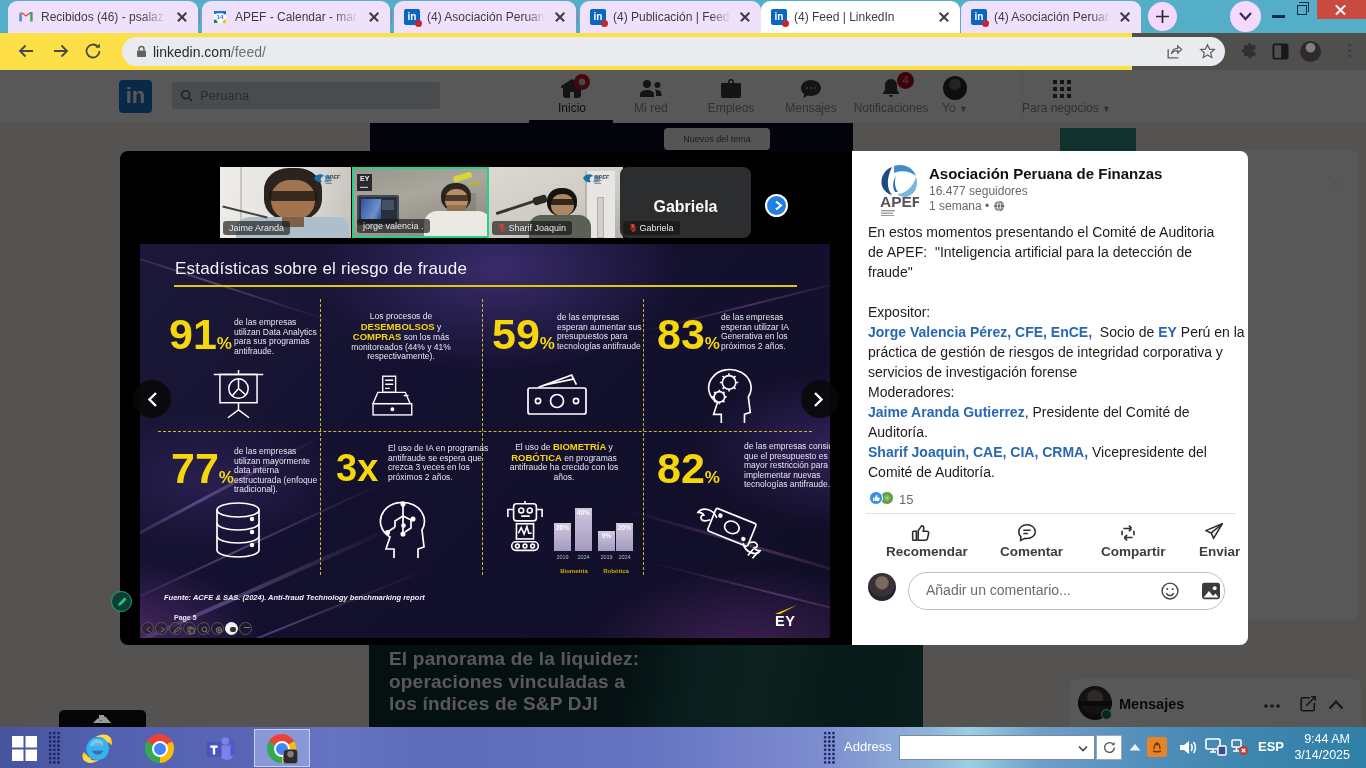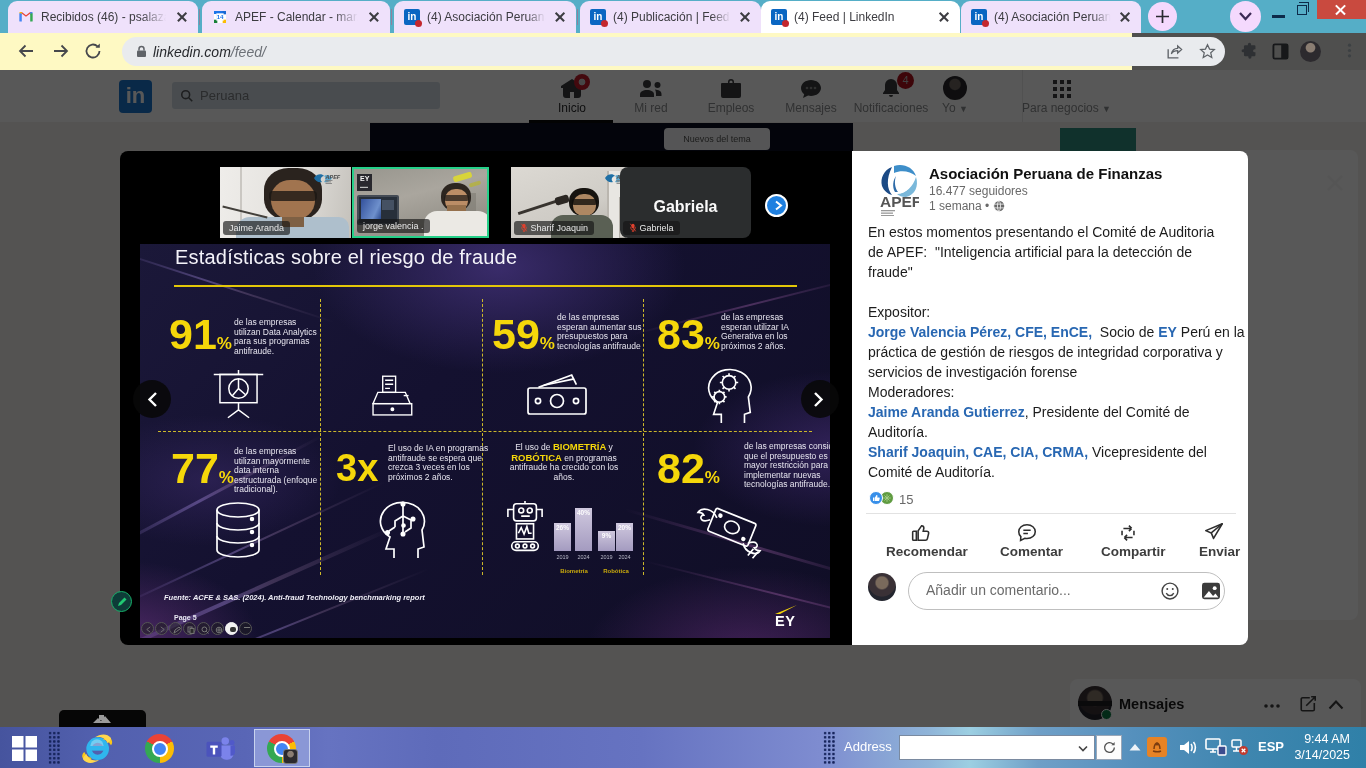--- a/index.html
+++ b/index.html
@@ -26,21 +26,21 @@
 
 #wmin{position:absolute;left:1272px;top:15px;width:13px;height:2.5px;background:#0d2b4a;}
 #wrest{position:absolute;left:1297px;top:5px;width:10px;height:10px;border:1.6px solid #0d2b4a;}
 #wrest:before{content:"";position:absolute;left:1.4px;top:-4.4px;width:9px;height:9px;border:1.6px solid #0d2b4a;border-left:none;border-bottom:none;}
 #wclose{position:absolute;left:1317px;top:0;width:49px;height:19px;background:#c94a3f;}
 #wclose:before,#wclose:after{content:"";position:absolute;left:35%;top:9px;width:13px;height:1.8px;background:#fff;}
 #wclose:before{transform:rotate(45deg);}
 #wclose:after{transform:rotate(-45deg);}
 
 
-#toolbar{position:absolute;top:33px;left:0;width:1132px;height:37px;background:#fef9c3;font-style:italic;}
+#toolbar{position:absolute;top:33px;left:0;width:1132px;height:37px;background:#fde047;}
 #urlbar{position:absolute;left:122px;top:4px;width:1103px;height:29px;background:#e9ebee;border-radius:15px;}
 #urltext{position:absolute;left:153px;top:11px;font-size:14px;color:#27292d;}
 #urltext span{color:#6c7076;}
 
 
 #page{position:absolute;top:70px;left:0;width:1366px;height:698px;background:#f3f1ee;}
 #liheader{position:absolute;top:0;left:0;width:1366px;height:52px;background:#ffffff;}
 #lilogo{position:absolute;left:119px;top:10px;width:33px;height:33px;background:#1b78d0;border-radius:4px;color:#fff;font-weight:bold;font-size:22px;text-align:center;line-height:31px;}
 #lisearch{position:absolute;left:172px;top:12px;width:268px;height:27px;background:#d3dde6;border-radius:3px;color:#7c7f83;font-size:13px;line-height:27px;padding-left:28px;}
 .navitem{position:absolute;top:6px;width:80px;text-align:center;color:#8c8e90;font-size:12px;}
@@ -168,20 +168,23 @@
                 <rect x="17" y="17" width="4" height="4"></rect>
               </g>
             </svg></div>
         <div class="nlbl" style="white-space:nowrap;">Para negocios <span style="font-size:9px;">▼</span></div>
       </div>
     </div>
     <div id="feedtop"></div>
     <div class="abs" style="left:664px;top:58px;width:106px;height:22px;background:#f6f7f8;border-radius:4px;color:#555;font-size:9px;text-align:center;line-height:22px;">Nuevos del tema</div>
     <div id="sideteal"></div>
     <div class="abs" style="left:1240px;top:80px;width:118px;height:470px;background:#ffffff;border-radius:8px;"></div>
+    <div id="postbottom">
+      <div class="ptxt">El panorama de la liquidez:<br>operaciones vinculadas a<br>los índices de S&amp;P DJI</div>
+    </div>
     <div id="mensajes">
       <div class="abs" style="left:8px;top:7px;width:34px;height:34px;border-radius:50%;background:radial-gradient(circle at 50% 35%,#8a7a6c 0 25%,#3a3136 32% 58%,#23252e 62% 100%);"></div>
       <div class="abs" style="left:8px;top:22px;width:34px;height:5px;background:#1d1d22;"></div>
       <div class="abs" style="left:31px;top:30px;width:11px;height:11px;border-radius:50%;background:#0a7a43;border:1.5px solid #fff;"></div>
       <div class="abs" style="left:49px;top:17px;font-size:14.5px;font-weight:bold;color:#1c1c1c;">Mensajes</div>
       <svg class="abs" style="left:193px;top:18px;" width="18" height="18" viewBox="0 0 18 18">
           <g fill="#3f3f3f">
             <circle cx="3" cy="9" r="1.8"></circle>
             <circle cx="9" cy="9" r="1.8"></circle>
             <circle cx="15" cy="9" r="1.8"></circle>
@@ -343,21 +346,21 @@
         <div class="abs" style="left:115px;top:13px;width:12px;height:4px;background:#b8b52e;transform:rotate(-16deg);border-radius:2px;opacity:.7;"></div>
         <div class="abs" style="left:96px;top:24px;width:26px;height:47px;background:#7e7b73;opacity:.6;"></div>
         <div class="abs" style="left:87px;top:14px;width:30px;height:28px;border-radius:46%;background:#2c251f;"></div>
         <div class="abs" style="left:91px;top:20px;width:23px;height:22px;border-radius:45%;background:#bb8d66;"></div>
         <div class="abs" style="left:90px;top:26px;width:25px;height:5.5px;background:#1f1b18;opacity:.72;border-radius:2px;"></div>
         <div class="abs" style="left:93px;top:36px;width:19px;height:8px;background:#95704c;"></div>
         <div class="abs" style="left:70px;top:42px;width:67px;height:29px;background:#ebe9e4;border-radius:13px 13px 0 0;"></div>
         <div class="abs" style="left:3px;top:5px;color:#f3f3f3;font-size:7px;font-weight:bold;background:rgba(20,20,28,.85);padding:1px 3px 1px;line-height:7px;">EY<br><span style="font-size:4px;color:#bbb;letter-spacing:0;">▬▬</span></div>
         <div class="vname">jorge valencia .</div>
       </div>
-      <div class="vtile" style="left:391px;width:134px;background:linear-gradient(160deg,#dcd9d3 0%,#cfccc6 55%,#b0aca4 100%);">
+      <div class="vtile" style="left:369px;width:134px;background:linear-gradient(160deg,#dcd9d3 0%,#cfccc6 55%,#b0aca4 100%);">
         <div class="abs" style="left:96px;top:4px;width:30px;height:67px;background:#e8e6e2;border-left:2px solid #bab6af;"></div>
         <div class="abs" style="left:108px;top:30px;width:7px;height:41px;background:#d3d0ca;border:1px solid #b2aea7;"></div>
         <div class="abs" style="left:6px;top:38px;width:46px;height:2.5px;background:#38342f;transform:rotate(-18deg);"></div>
         <div class="abs" style="left:44px;top:29px;width:14px;height:8px;background:#2b2723;border-radius:3px;transform:rotate(-16deg);"></div>
         <div class="abs" style="left:58px;top:21px;width:30px;height:28px;border-radius:46%;background:#16130f;"></div>
         <div class="abs" style="left:62px;top:27px;width:23px;height:22px;border-radius:45%;background:#ad8762;"></div>
         <div class="abs" style="left:61px;top:32px;width:25px;height:5.5px;background:#100d0a;opacity:.78;border-radius:2px;"></div>
         <div class="abs" style="left:40px;top:48px;width:62px;height:23px;background:#5a6054;border-radius:12px 12px 0 0;"></div>
         <svg class="abs" style="left:92px;top:5px;" width="34" height="13" viewBox="0 0 68 26">
             <path d="M4 12c6-9 16-9 20-4-6 1-9 7-4 12-7 2-13-2-16-8z" fill="#1e6fa5"></path>
@@ -389,37 +392,38 @@
         </svg>
       <div id="slide">
         <div class="ray" style="left:-60px;top:250px;width:260px;height:3px;transform:rotate(-28deg);"></div>
         <div class="ray" style="left:-40px;top:300px;width:300px;height:2px;transform:rotate(-25deg);"></div>
         <div class="ray" style="left:-70px;top:350px;width:340px;height:4px;transform:rotate(-24deg);"></div>
         <div class="ray" style="left:0px;top:380px;width:300px;height:2px;transform:rotate(-22deg);"></div>
         <div class="ray2" style="left:480px;top:300px;width:260px;height:3px;transform:rotate(16deg);"></div>
         <div class="ray2" style="left:500px;top:350px;width:280px;height:2px;transform:rotate(14deg);"></div>
         <div class="ray" style="left:-40px;top:40px;width:240px;height:2px;transform:rotate(18deg);"></div>
         <div class="ray2" style="left:490px;top:60px;width:240px;height:2px;transform:rotate(-14deg);"></div>
-        <div class="abs" style="left:35px;top:2px;font-size:20px;color:#f4f3f9;letter-spacing:.2px;">Estadísticas sobre el riesgo de fraude</div>
+        <div class="abs" style="left:35px;top:15px;font-size:17px;color:#f4f3f9;letter-spacing:.2px;">Estadísticas sobre el riesgo de fraude</div>
         <div class="abs" style="left:34px;top:41px;width:623px;height:1.5px;background:#e3c708;"></div>
         <div class="vline" style="left:180px;top:55px;height:276px;"></div>
         <div class="vline" style="left:342px;top:55px;height:276px;"></div>
         <div class="vline" style="left:503px;top:55px;height:276px;"></div>
         <div class="hline" style="left:18px;top:187px;width:654px;"></div>
 
         <div class="stat" style="left:29px;top:66px;font-size:43px;">91<span style="font-size:17px;">%</span></div>
         <div class="stxt" style="left:94px;top:74px;width:84px;">de las empresas<br>utilizan Data Analytics<br>para sus programas<br>antifraude.</div>
         <svg class="abs" style="left:72px;top:122px;" width="53" height="54" viewBox="0 0 60 58">
             <g stroke="#fff" stroke-width="1.7" fill="none">
               <rect x="9" y="8" width="42" height="32"></rect>
               <path d="M2 8h56M30 40v8M30 48l-12 9M30 48l12 9M30 8V3"></path>
               <circle cx="30" cy="24" r="11"></circle>
               <path d="M30 13v11M30 24l8 7M30 24l-7 8"></path>
             </g>
           </svg>
+        <div class="stxt" style="left:187px;top:68px;width:148px;text-align:center;">Los procesos de<br><b class="yell" style="font-size:9.5px;">DESEMBOLSOS</b> y<br><b class="yell" style="font-size:9.5px;">COMPRAS</b> son los más<br>monitoreados (44% y 41%<br>respectivamente).</div>
         <svg class="abs" style="left:229px;top:129px;" width="50" height="50" viewBox="0 0 56 62">
             <g stroke="#fff" stroke-width="1.7" fill="none">
               <rect x="14" y="4" width="16" height="20"></rect>
               <path d="M17 9h10M17 14h10M17 19h6"></path>
               <path d="M8 24h34l6 14H2z"></path>
               <rect x="2" y="38" width="48" height="14"></rect>
               <circle cx="26" cy="45" r="1.6" fill="#fff"></circle>
               <path d="M40 28h6"></path>
             </g>
           </svg>

